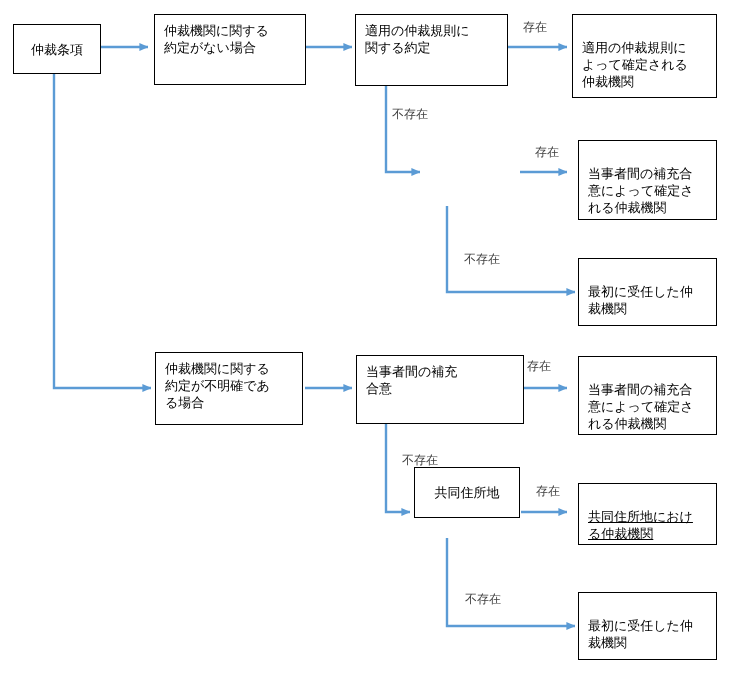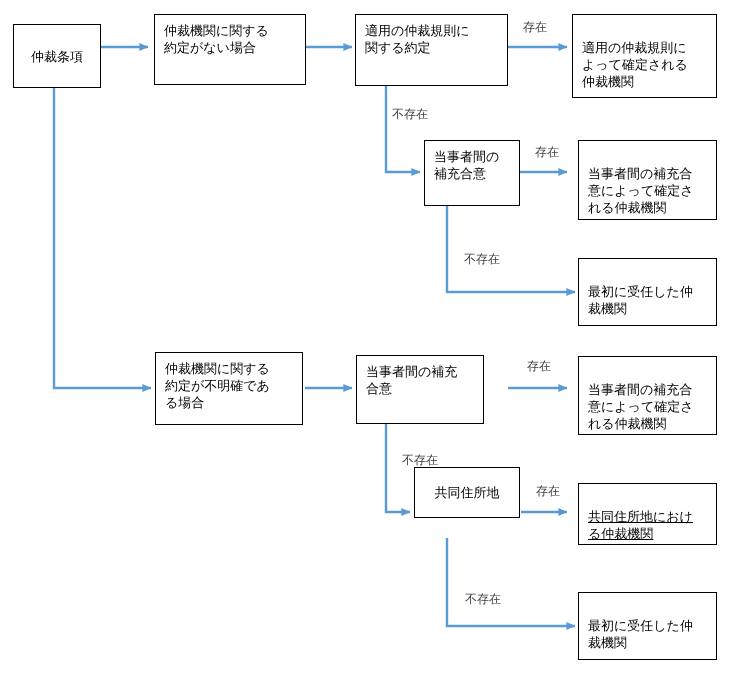--- a/index.html
+++ b/index.html
@@ -91,63 +91,59 @@
       <path d="M508,388 L567,388"></path>
 
       <path d="M386,424 L386,512 L410,512"></path>
 
       <path d="M521,512 L567,512"></path>
 
       <path d="M447,538 L447,626 L575,626"></path>
     </g>
   </svg>
 
-  <div class="node center" style="left:13px; top:24px; width:88px; height:64px;">
+  <div class="node center" style="left:13px; top:24px; width:88px; height:50px;">
     <span>仲裁条項</span>
   </div>
 
   <div class="node vcenter" style="left:154px; top:14px; width:152px; height:71px;">
     <span>仲裁機関に関する
 約定がない場合</span>
   </div>
 
   <div class="node vcenter" style="left:355px; top:14px; width:153px; height:72px;">
     <span>適用の仲裁規則に
 関する約定</span>
   </div>
 
   <div class="node" style="left:572px; top:14px; width:145px; height:84px;">
     <span>適用の仲裁規則に
 よって確定される
 仲裁機関</span>
   </div>
 
-  <div class="node vcenter" style="left:424px; top:140px; width:96px; height:66px;">
-    <span>当事者間の
-補充合意</span>
-  </div>
 
   <div class="node" style="left:578px; top:140px; width:139px; height:80px;">
     <span>当事者間の補充合
 意によって確定さ
 れる仲裁機関</span>
   </div>
 
   <div class="node" style="left:578px; top:258px; width:139px; height:68px;">
     <span>最初に受任した仲
 裁機関</span>
   </div>
 
   <div class="node vcenter" style="left:155px; top:352px; width:148px; height:73px;">
     <span>仲裁機関に関する
 約定が不明確であ
 る場合</span>
   </div>
 
-  <div class="node vcenter" style="left:356px; top:355px; width:128px; height:69px;">
+  <div class="node vcenter" style="left:356px; top:355px; width:168px; height:69px;">
     <span>当事者間の補充
 合意</span>
   </div>
 
   <div class="node" style="left:578px; top:356px; width:139px; height:79px;">
     <span>当事者間の補充合
 意によって確定さ
 れる仲裁機関</span>
   </div>
 

